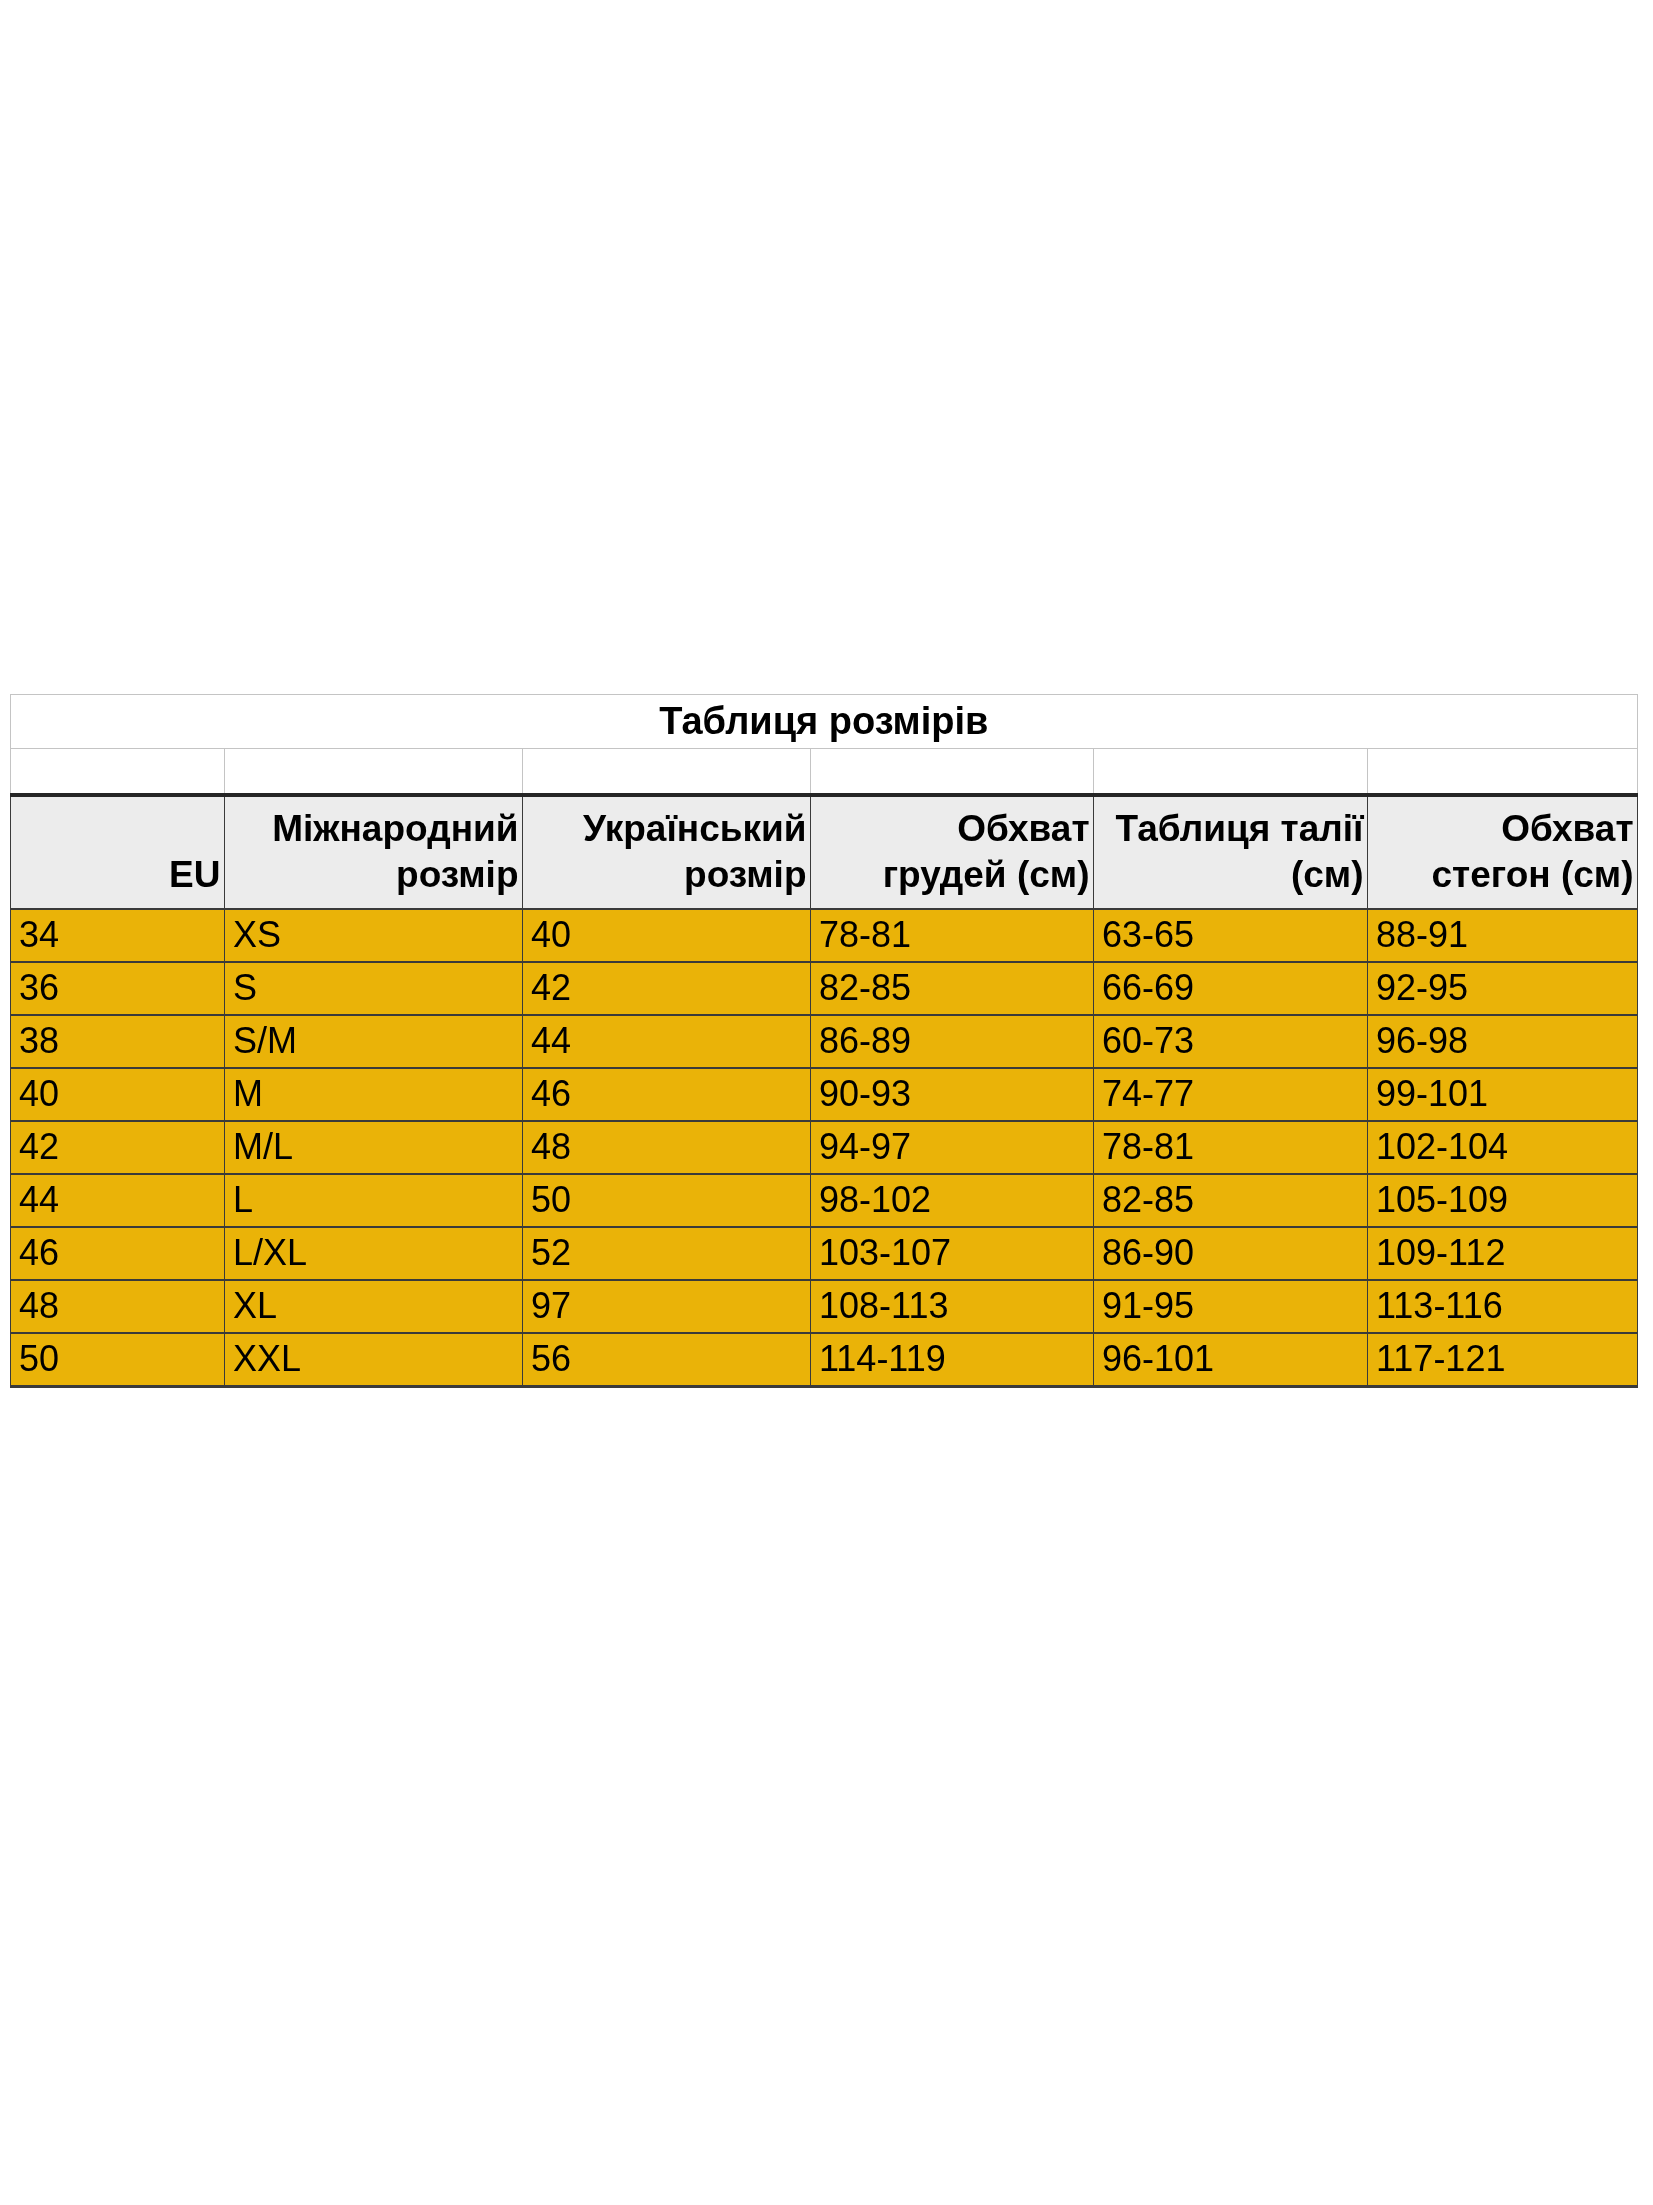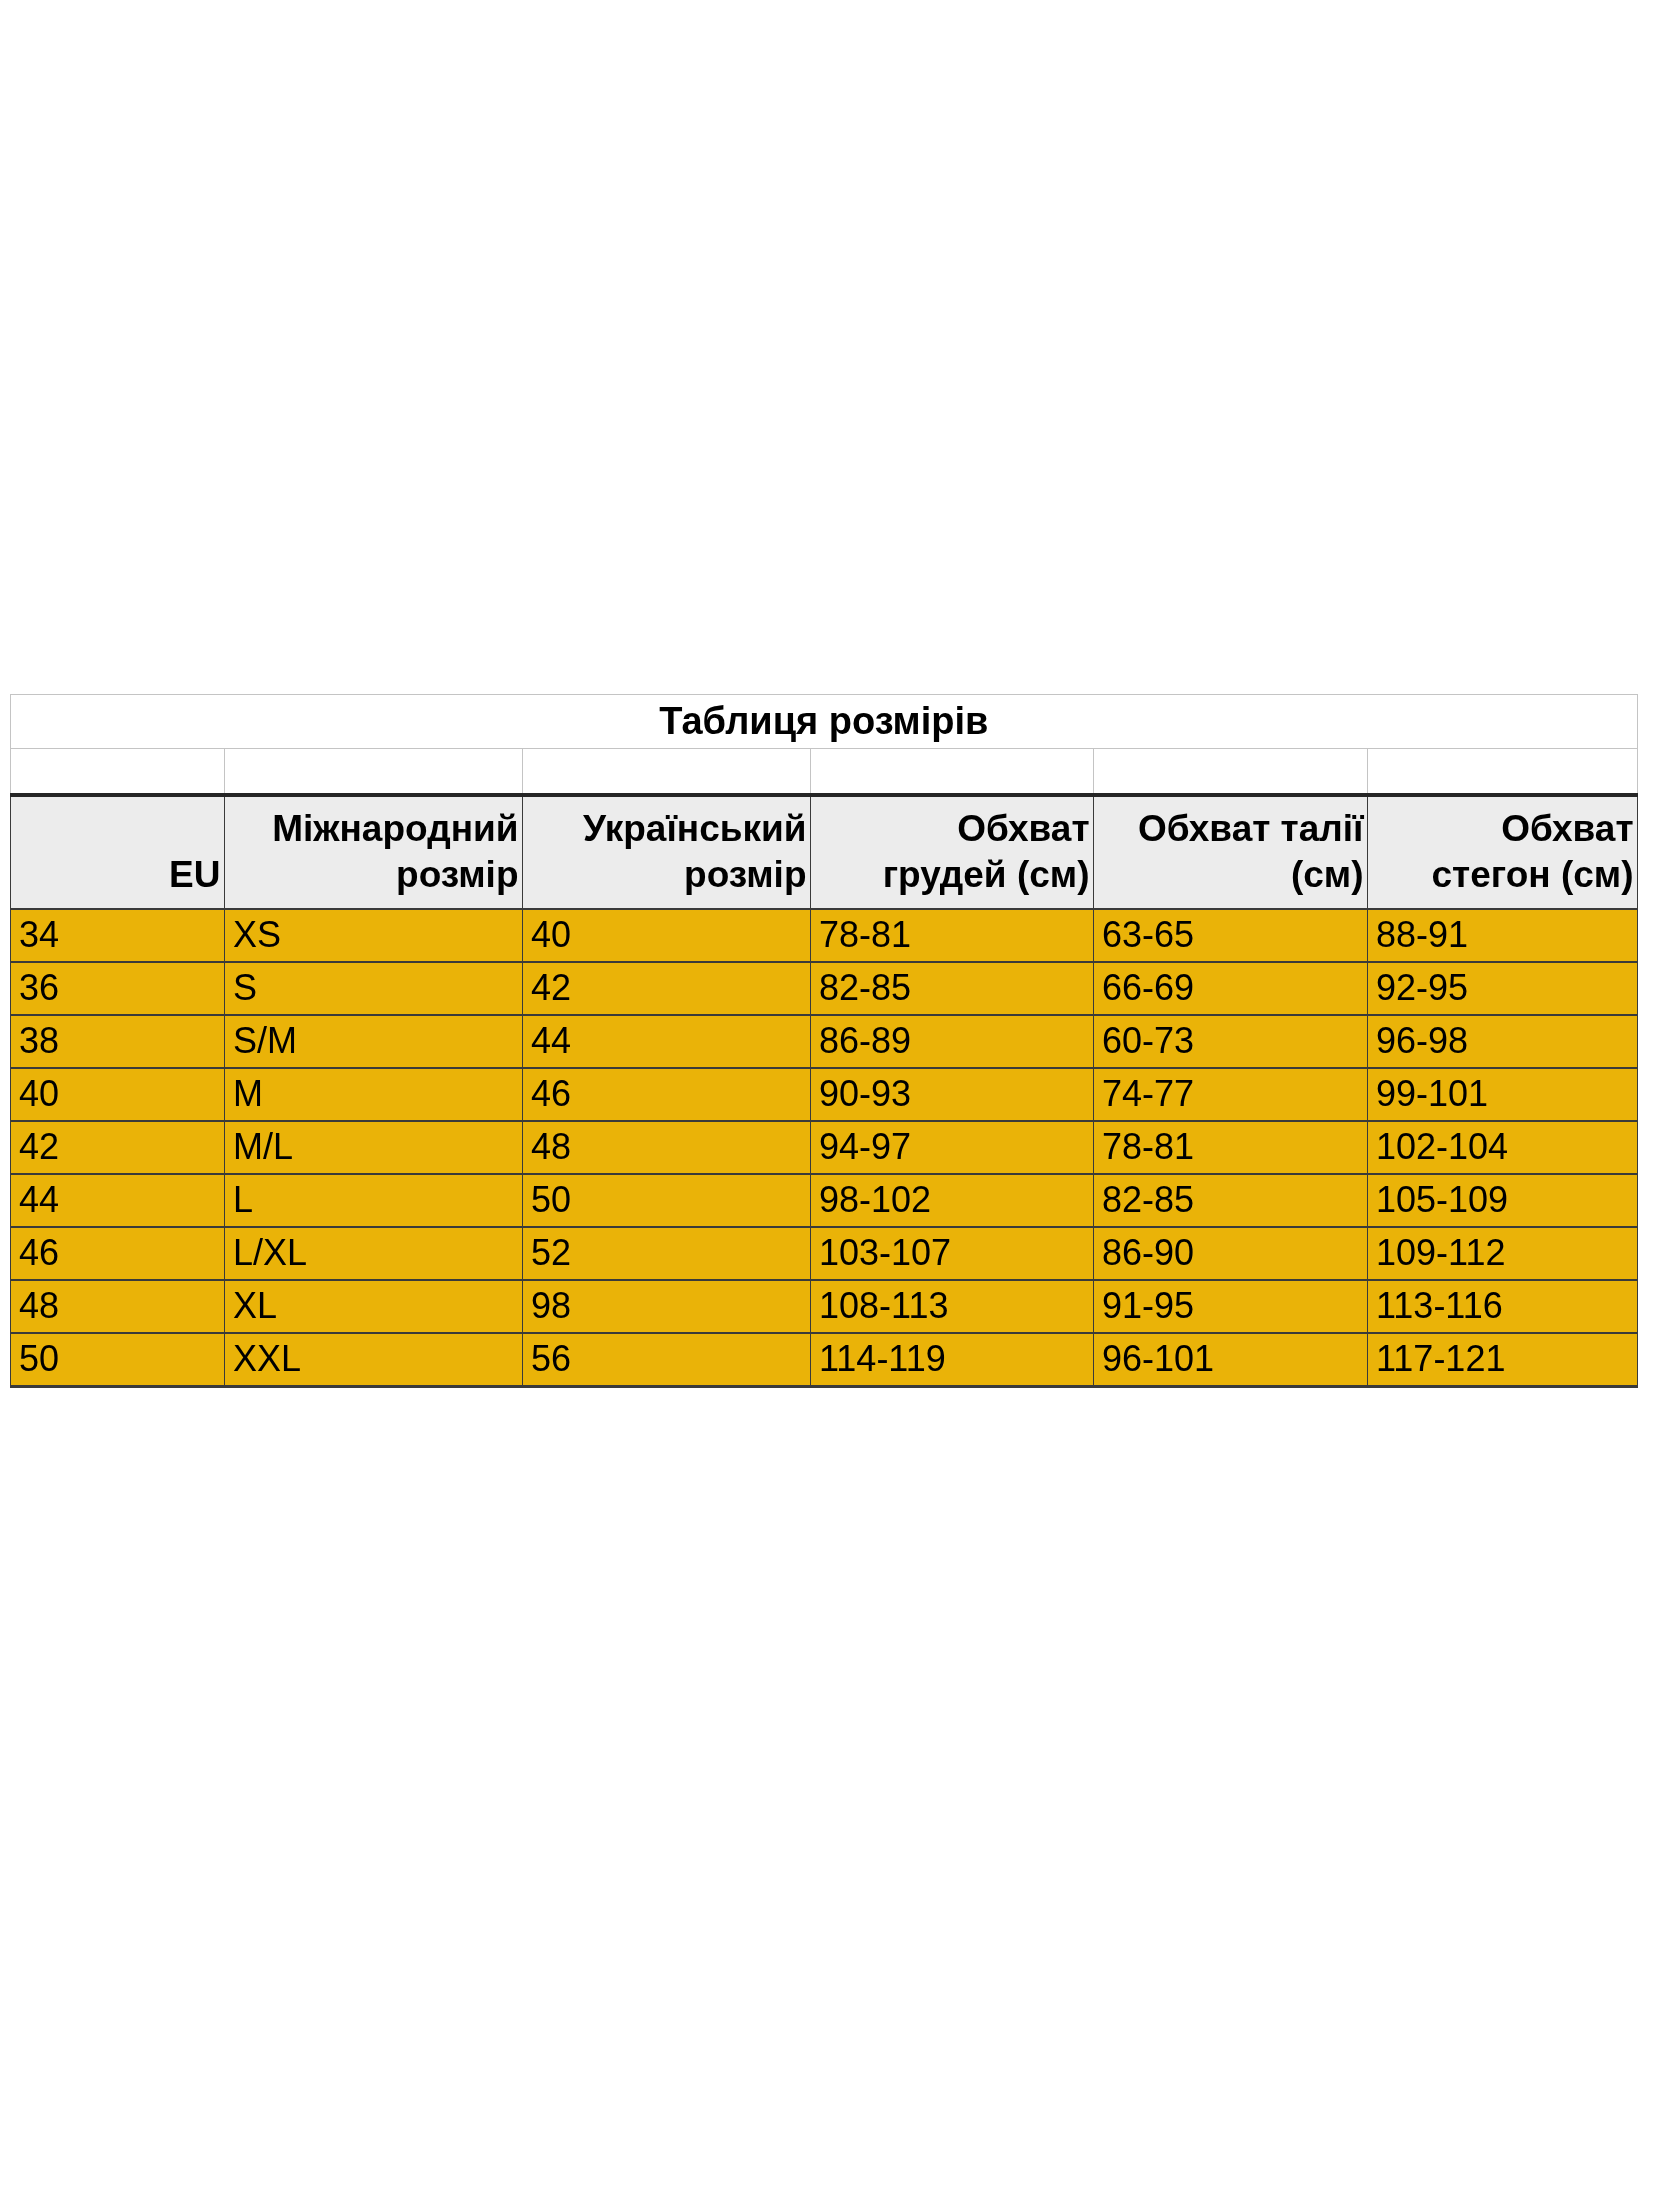--- a/index.html
+++ b/index.html
@@ -93,21 +93,21 @@
         <td class="spacer-cell"></td>
       </tr>
       <tr>
         <td class="head-cell">EU</td>
         <td class="head-cell">Міжнародний
 розмір</td>
         <td class="head-cell">Український
 розмір</td>
         <td class="head-cell">Обхват
 грудей (см)</td>
-        <td class="head-cell">Обхват талії
+        <td class="head-cell">Таблиця талії
 (см)</td>
         <td class="head-cell">Обхват
 стегон (см)</td>
       </tr>
       <tr>
         <td class="data-cell">34</td>
         <td class="data-cell">XS</td>
         <td class="data-cell">40</td>
         <td class="data-cell">78-81</td>
         <td class="data-cell">63-65</td>
@@ -157,21 +157,21 @@
         <td class="data-cell">46</td>
         <td class="data-cell">L/XL</td>
         <td class="data-cell">52</td>
         <td class="data-cell">103-107</td>
         <td class="data-cell">86-90</td>
         <td class="data-cell">109-112</td>
       </tr>
       <tr>
         <td class="data-cell">48</td>
         <td class="data-cell">XL</td>
-        <td class="data-cell">98</td>
+        <td class="data-cell">97</td>
         <td class="data-cell">108-113</td>
         <td class="data-cell">91-95</td>
         <td class="data-cell">113-116</td>
       </tr>
       <tr class="last-row">
         <td class="data-cell">50</td>
         <td class="data-cell">XXL</td>
         <td class="data-cell">56</td>
         <td class="data-cell">114-119</td>
         <td class="data-cell">96-101</td>

